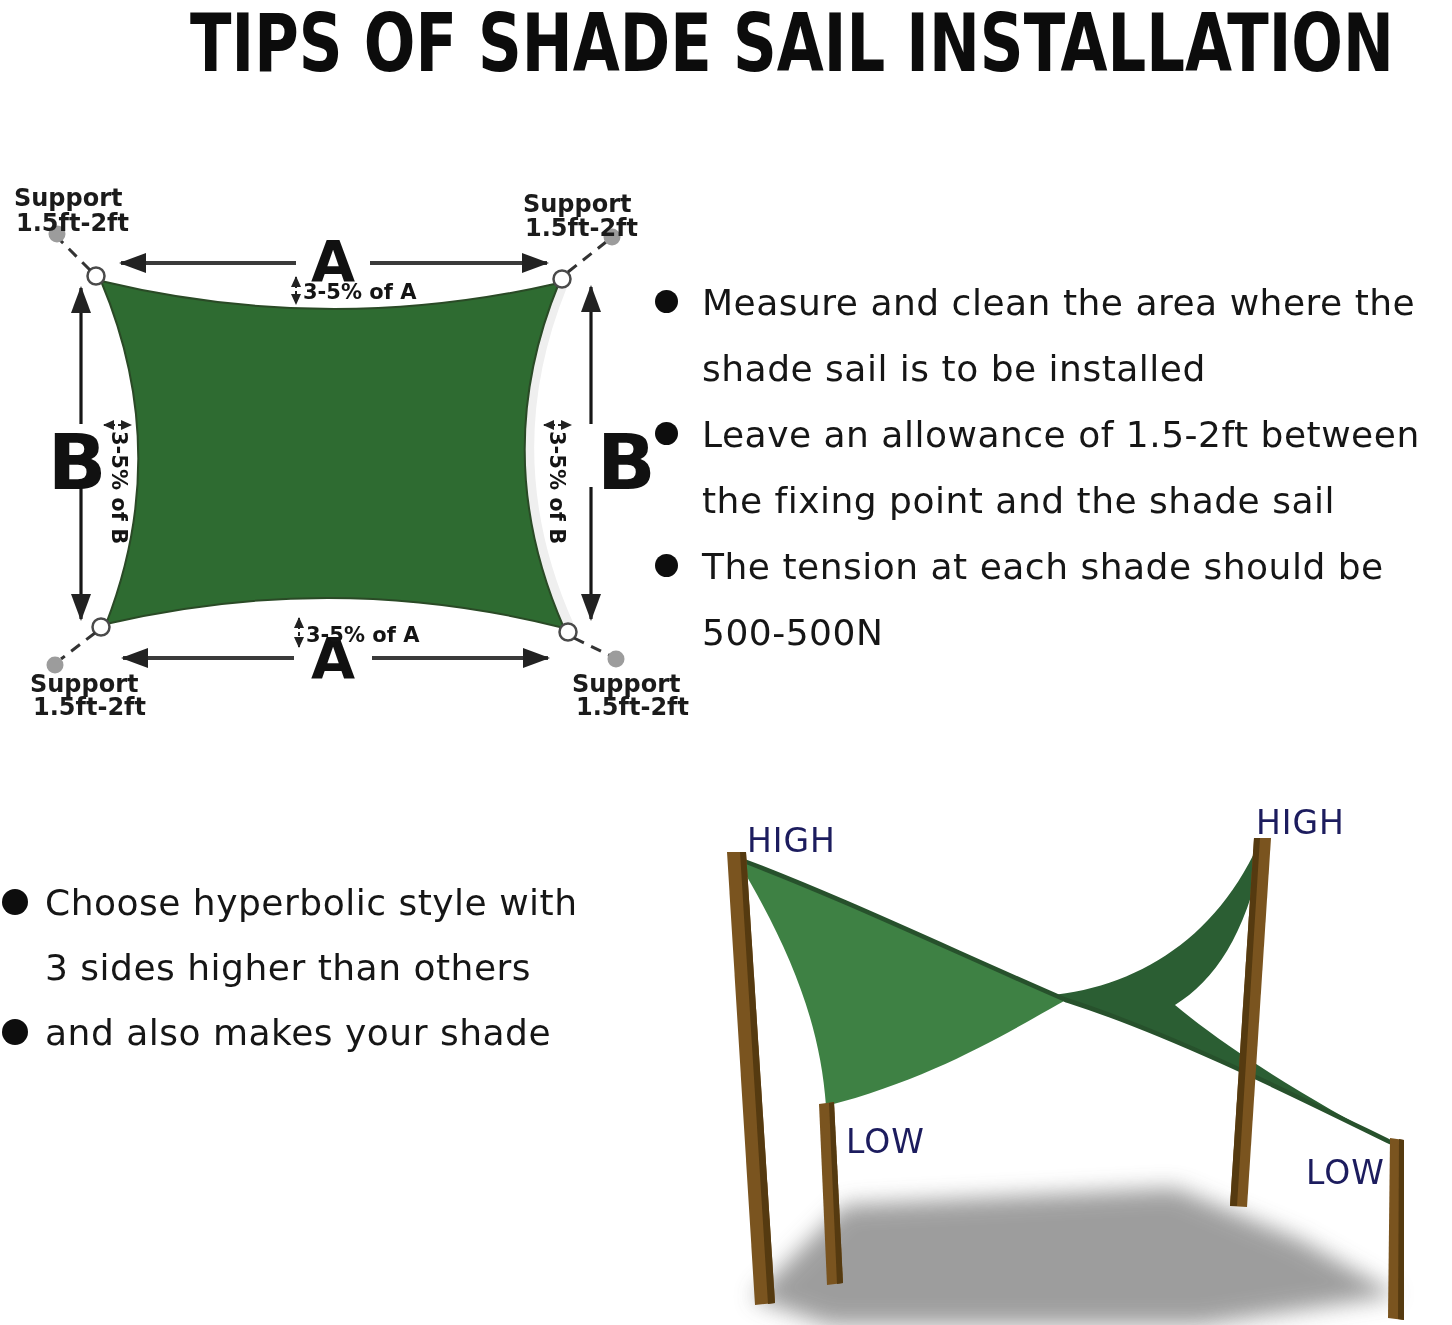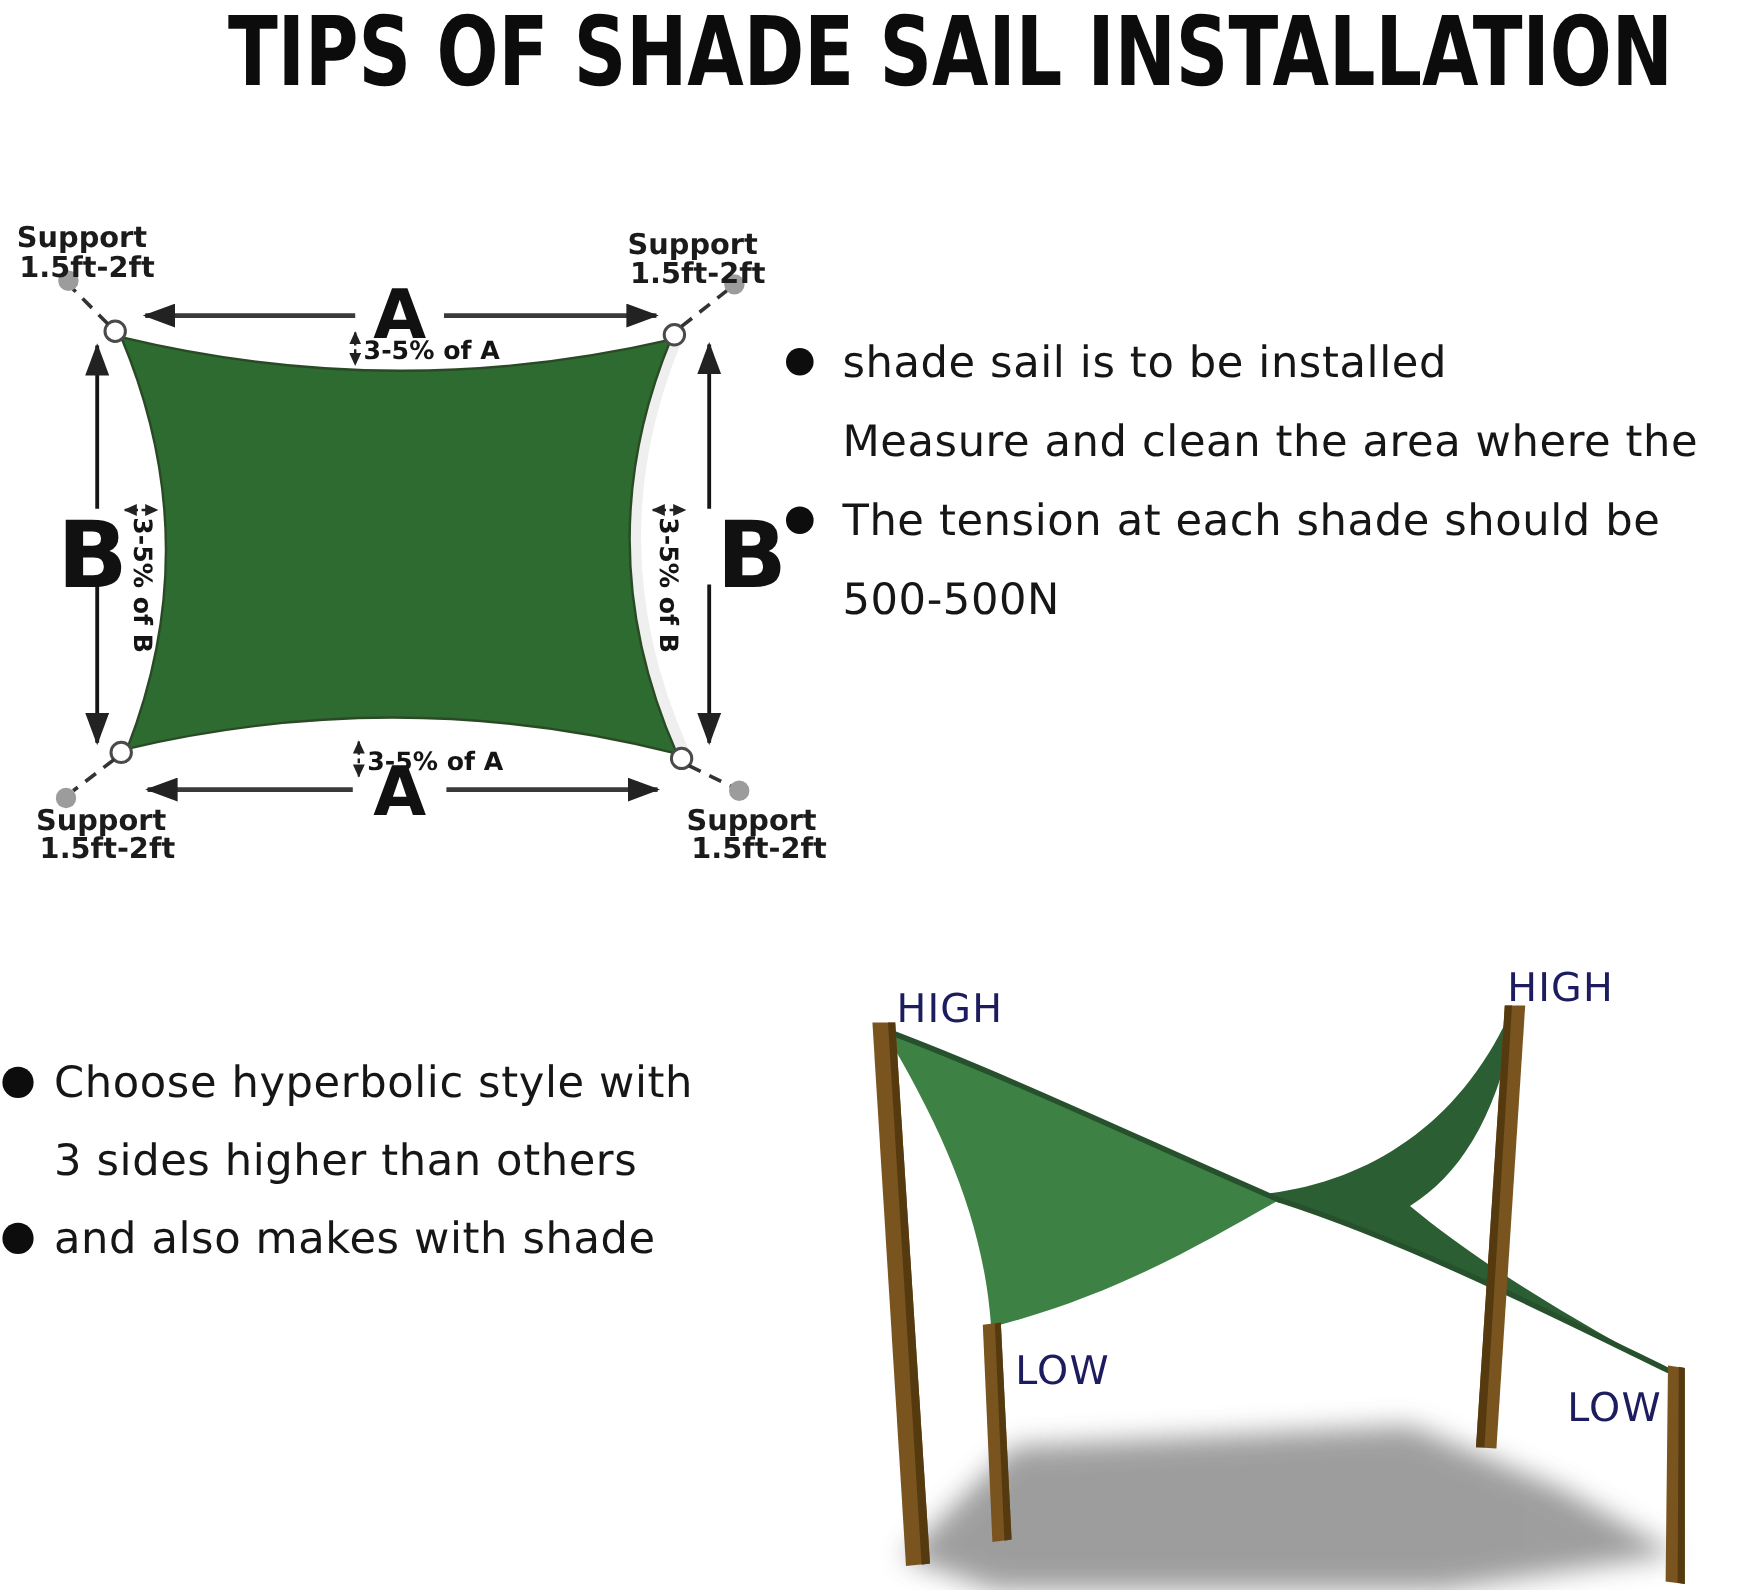--- a/index.html
+++ b/index.html
@@ -104,39 +104,44 @@
   <line class="b-line" x1="591" y1="287" x2="591" y2="424" marker-start="url(#ah)"></line>
   <line class="b-line" x1="591" y1="487" x2="591" y2="619" marker-end="url(#ah)"></line>
   <text class="dim-letter-b" x="597" y="489" text-anchor="start">B</text>
   <line class="mini-line" x1="544" y1="425" x2="571" y2="425" marker-start="url(#mah)" marker-end="url(#mah)"></line>
   <text class="sag-label" x="550" y="431" transform="rotate(90 550 431)">3-5% of B</text>
 </svg>
 
 <div class="blist rlist">
   <div class="bitem">
     <span class="bdot"></span>
+    <div class="bline">Measure and clean the area where the</div>
     <div class="bline">shade sail is to be installed</div>
-    <div class="bline">Measure and clean the area where the</div>
+  </div>
+  <div class="bitem">
+    <span class="bdot"></span>
+    <div class="bline">Leave an allowance of 1.5-2ft between</div>
+    <div class="bline">the fixing point and the shade sail</div>
   </div>
   <div class="bitem">
     <span class="bdot"></span>
     <div class="bline">The tension at each shade should be</div>
     <div class="bline">500-500N</div>
   </div>
 </div>
 
 <div class="blist llist">
   <div class="bitem">
     <span class="bdot"></span>
     <div class="bline">Choose hyperbolic style with</div>
     <div class="bline">3 sides higher than others</div>
   </div>
   <div class="bitem">
     <span class="bdot"></span>
-    <div class="bline">and also makes with shade</div>
+    <div class="bline">and also makes your shade</div>
   </div>
 </div>
 
 <svg style="left:650px;top:780px;" width="802" height="545" viewBox="650 780 802 545">
   <defs>
     <filter id="softblur" x="-25%" y="-25%" width="150%" height="150%">
       <feGaussianBlur stdDeviation="11"></feGaussianBlur>
     </filter>
   </defs>
 

